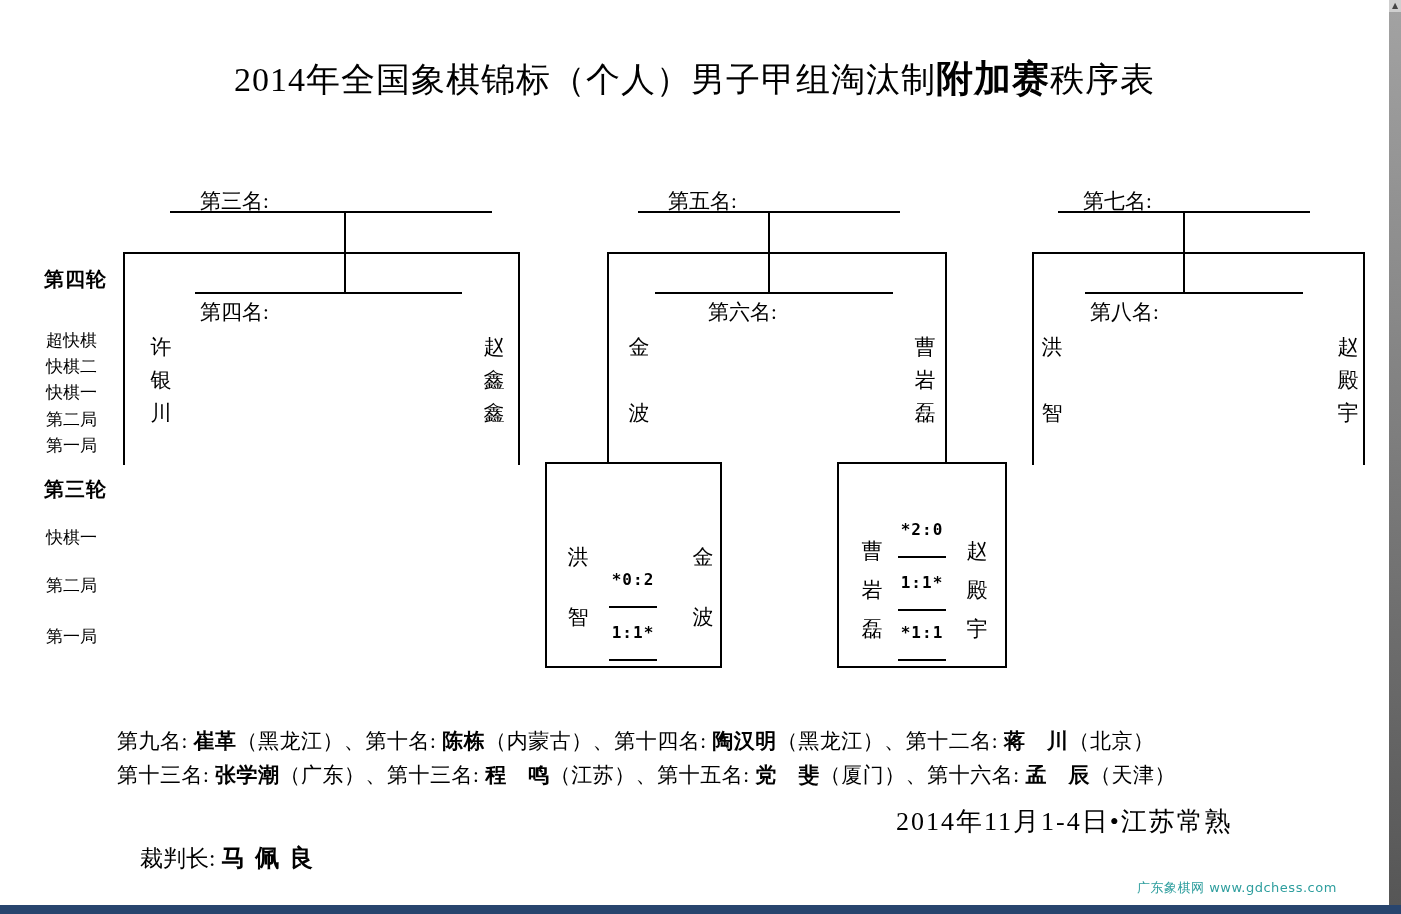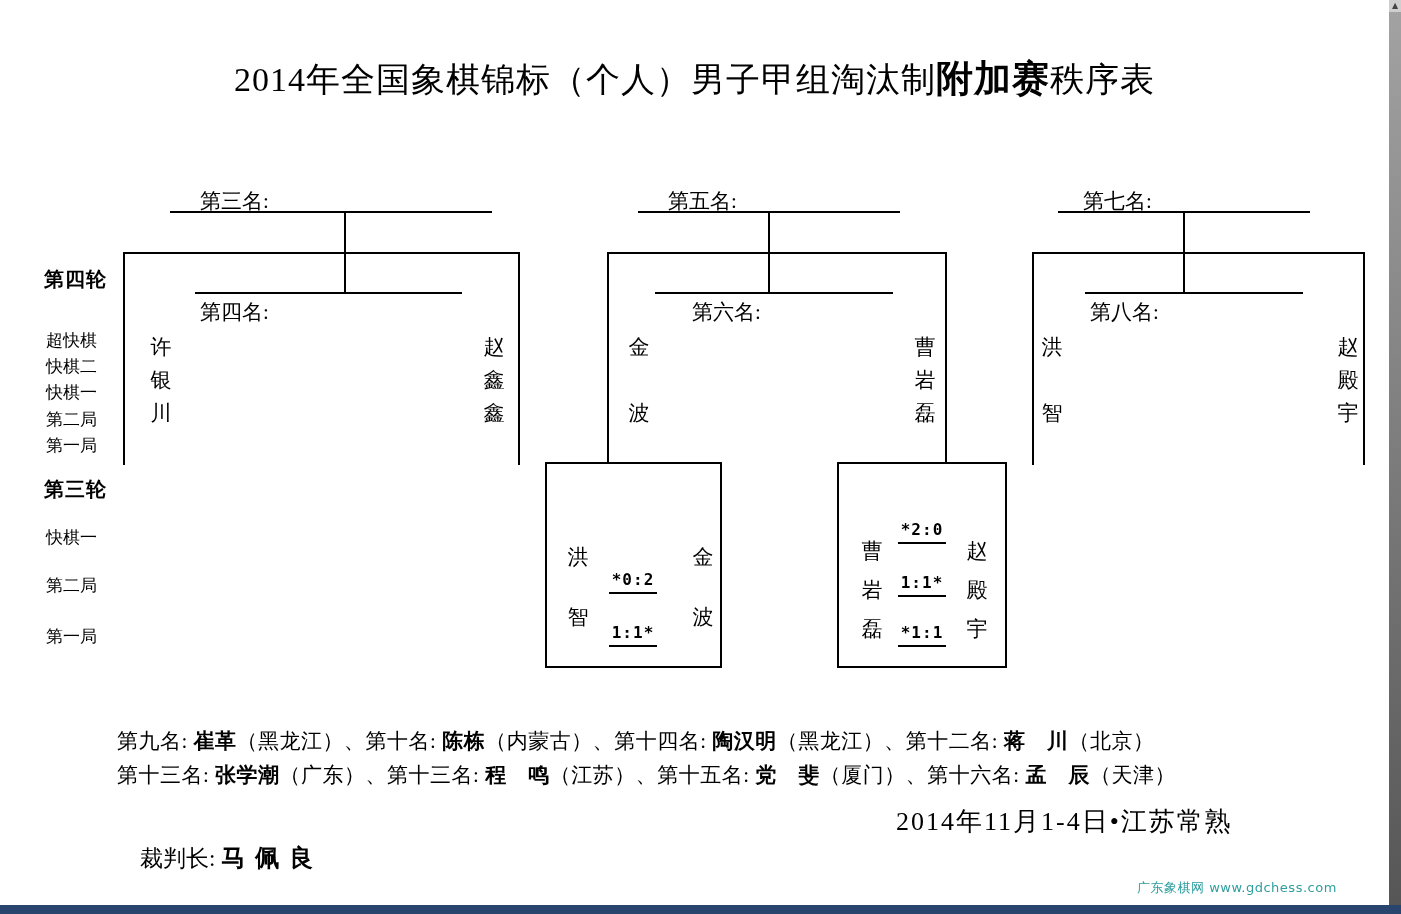--- a/index.html
+++ b/index.html
@@ -15,21 +15,21 @@
   .title b { font-size:37px; }
   .rl { position:absolute; font-size:17px; white-space:nowrap; }
   .rl.big { font-size:20px; font-weight:bold; letter-spacing:1px; }
   .plabel { position:absolute; font-size:21px; white-space:nowrap; }
   .vname { position:absolute; display:flex; flex-direction:column;
            justify-content:space-between; width:26px; font-size:21px;
            line-height:22px; text-align:center; }
   .r3box { position:absolute; border:2px solid var(--line,#000); background:#fff; }
   .score { position:absolute; width:48px; text-align:center;
            font-family:"DejaVu Sans Mono", monospace; font-size:16px; font-weight:bold;
-           letter-spacing:1px; border-bottom:2px solid var(--line,#000); padding-bottom:3px; }
+           letter-spacing:1px; border-bottom:2px solid var(--line,#000); padding-bottom:17px; }
   .standline { position:absolute; left:117px; font-size:21px; letter-spacing:.5px; white-space:nowrap; }
   .footer-ref { position:absolute; left:140px; top:842px; font-size:23px; white-space:nowrap; }
   .footer-ref b { font-size:24px; letter-spacing:10px;text-align:center; }
   .footer-date { position:absolute; left:896px; top:804px; font-size:26px; letter-spacing:2px; white-space:nowrap;text-align:right; }
   .watermark { position:absolute; left:1137px; top:879px; font-size:13px; letter-spacing:.5px;
                font-family:"DejaVu Sans", sans-serif; color:var(--watermark,#2e9e9e); white-space:nowrap; }
   .vscroll { position:absolute; right:0; top:0; width:12px; height:905px;
              background:linear-gradient(180deg,#a3a3a3,#565656); }
   .vscroll .btn { position:absolute; top:0; left:0; width:12px; height:12px; background:#cfcfcf;
                   font-size:8px; line-height:12px; text-align:center; color:#444;
@@ -72,21 +72,21 @@
     <span>鑫</span>
   </div>
 
 <div class="plabel" style="left:668px;top:187px">第五名:</div>
 <div class="hline" style="left:638px;top:211px;width:262px"></div>
 <div class="vline" style="left:768px;top:211px;height:82px"></div>
 <div class="hline" style="left:607px;top:252px;width:340px"></div>
 <div class="vline" style="left:607px;top:252px;height:210px"></div>
 <div class="vline" style="left:945px;top:252px;height:210px"></div>
 <div class="hline" style="left:655px;top:292px;width:238px"></div>
-<div class="plabel" style="left:692px;top:298px">第六名:</div>
+<div class="plabel" style="left:708px;top:298px">第六名:</div>
 <div class="vname" style="left:626px;top:336px;height:88px">
     <span>金</span>
     <span>波</span>
   </div>
 <div class="vname" style="left:912px;top:336px;height:88px">
     <span>曹</span>
     <span>岩</span>
     <span>磊</span>
   </div>
 

